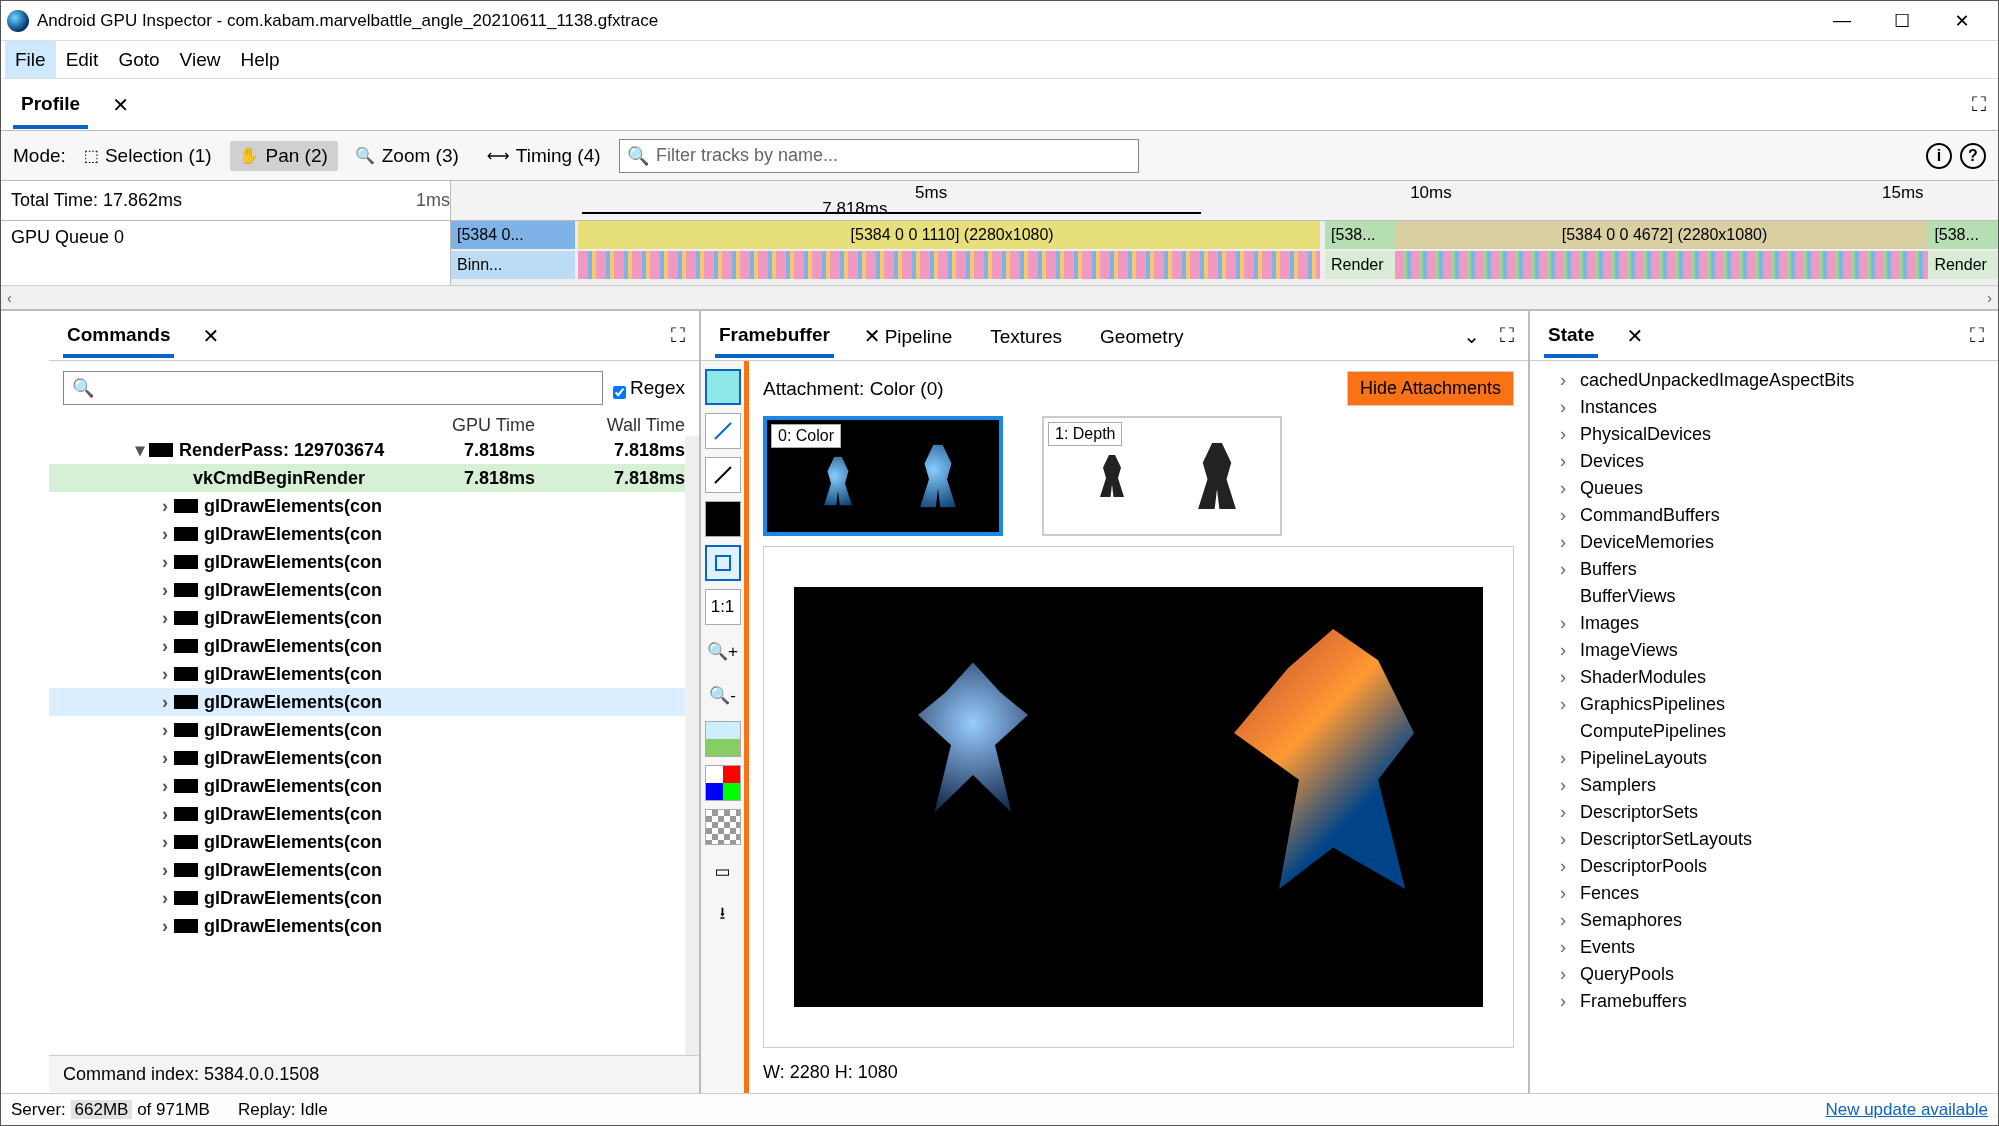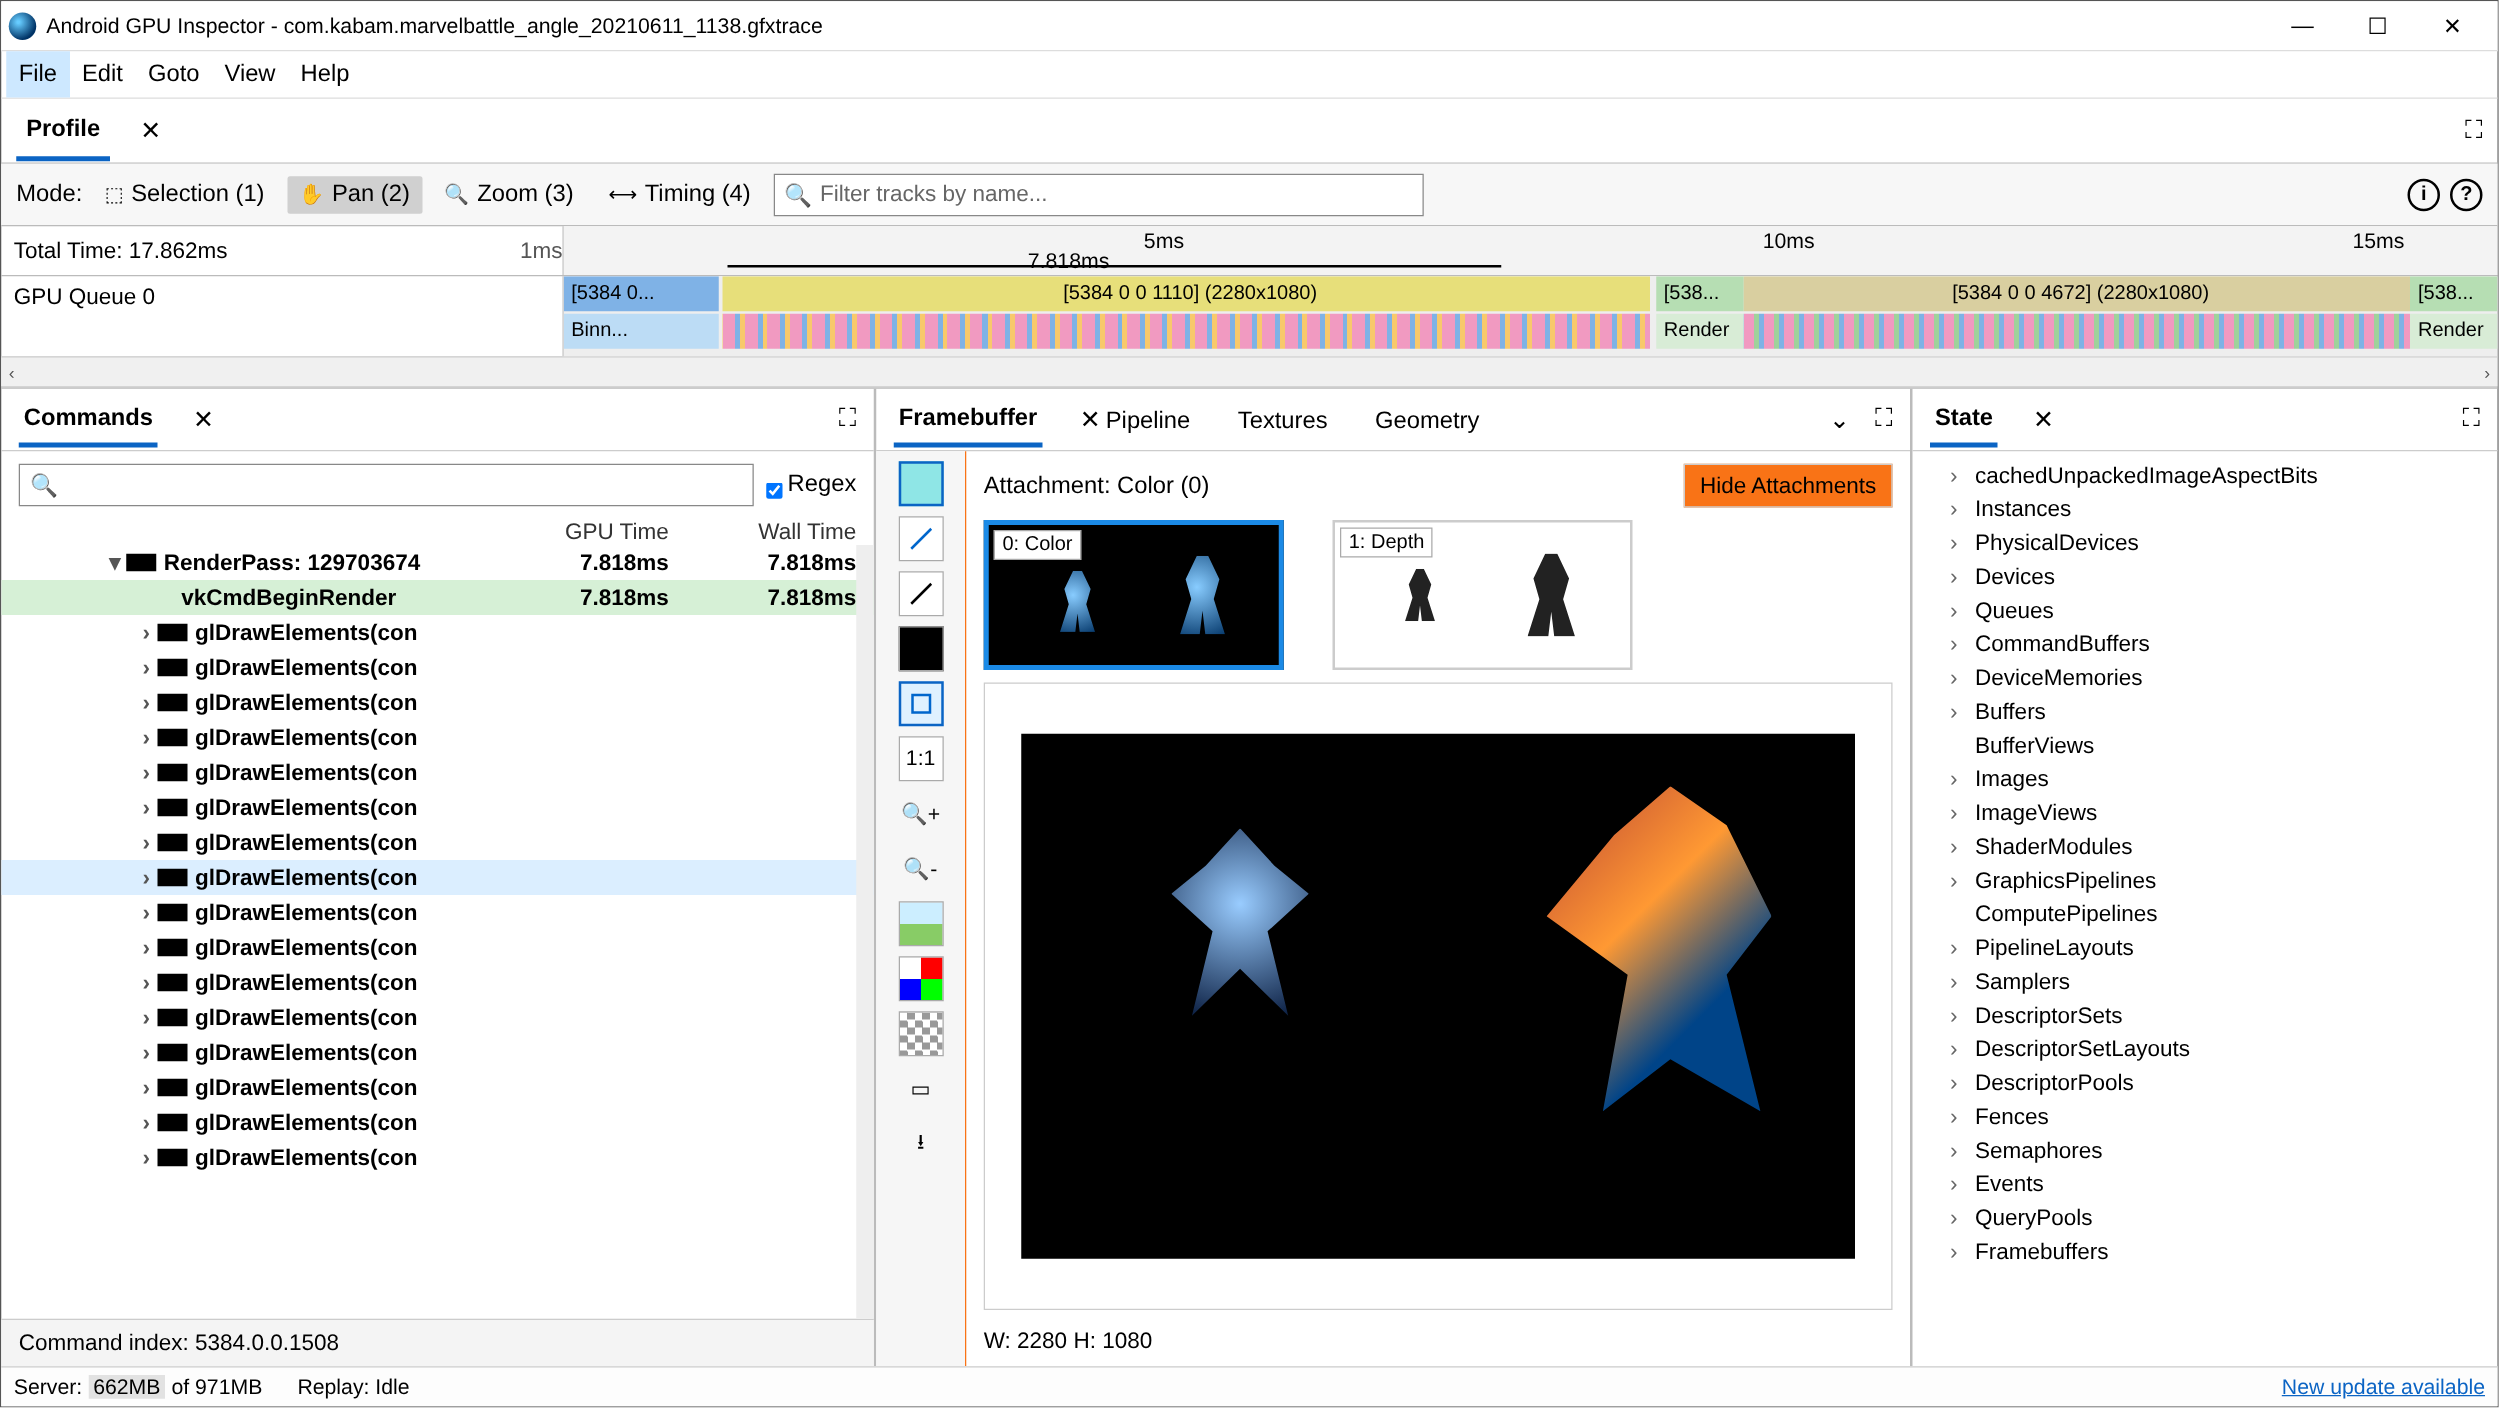--- a/index.html
+++ b/index.html
@@ -43,21 +43,21 @@
 
 .queue-row { height:64px; display:flex; }
 .queue-row .left { width:450px; display:flex; align-items:flex-start; padding:6px 10px; font-size:18px; border-right:1px solid #bbb; }
 .queue-row .track { flex:1; position:relative; background:#eee; overflow:hidden; }
 .seg { position:absolute; top:0; height:28px; display:flex; align-items:center; padding-left:6px; font-size:16px; white-space:nowrap; overflow:hidden; }
 .seg.lower { top:30px; height:28px; }
 .hscroll { height:24px; background:#f0f0f0; border-top:1px solid #ccc; display:flex; align-items:center; justify-content:space-between; padding:0 6px; font-size:14px; color:#555; }
 
 
 .panels { flex:1; display:flex; min-height:0; border-top:1px solid #bbb; }
-.left-panel { width:700px; display:flex; flex-direction:column; border-right:2px solid #bbb; }
+.left-panel { width:700px; display:flex; flex-direction:column; border-right:2px solid #bbb;padding-left:48px; }
 .center-panel { flex:1; display:flex; flex-direction:column; border-right:2px solid #bbb; min-width:0;}
 .right-panel { width:468px; display:flex; flex-direction:column; }
 
 .panel-tabrow { height:50px; display:flex; align-items:center; padding:0 14px; gap:28px; border-bottom:1px solid #ccc; }
 .panel-tab { font-size:19px; padding:10px 4px 8px; font-weight:700; border-bottom:4px solid #0b64c4; }
 .panel-close { font-size:20px; }
 
 
 .cmd-search-row { display:flex; align-items:center; gap:10px; padding:10px 14px; }
 .cmd-search { flex:1; height:34px; border:1px solid #888; display:flex; align-items:center; padding:0 8px; color:#777; font-size:18px; }
@@ -77,21 +77,21 @@
 .chev.closed::before { content:"›"; }
 .bar-icon { display:inline-block; width:24px; height:14px; background:#000; margin-right:4px; }
 .cmd-footer { padding:8px 14px; font-size:18px; border-top:1px solid #ccc; background:#f4f4f4;}
 .vscroll-hint { position:absolute; right:0; top:0; width:14px; height:100%; background:#eee; }
 
 
 .center-tabs { height:50px; display:flex; align-items:center; padding:0 14px; border-bottom:1px solid #ccc; }
 .center-tabs .tab { font-size:19px; padding:10px 4px 8px; margin-right:30px; }
 .center-tabs .tab.active { font-weight:700; border-bottom:4px solid #0b64c4; }
 .center-body { flex:1; display:flex; min-height:0; }
-.fb-toolbar { width:72px; display:flex; flex-direction:column; align-items:center; padding-top:8px; gap:8px; border-right:1px solid #f97316; background:#f6f6f6;}
+.fb-toolbar { width:48px; display:flex; flex-direction:column; align-items:center; padding-top:8px; gap:8px; border-right:5px solid #f97316; background:#f6f6f6;}
 .tool { width:36px; height:36px; border:1px solid #aaa; display:flex; align-items:center; justify-content:center; font-size:17px; background:#fff;}
 .tool.noborder { border:1px solid transparent; background:transparent;}
 .tool.sel { border:2px solid #0b64c4; background:#dff1ff;}
 .tool.pic { background:linear-gradient(#cef 50%, #8c6 50%);}
 .tool.rgb { background:conic-gradient(#f00 0 25%, #0f0 0 50%, #00f 0 75%, #fff 0);}
 .tool.checker { background:repeating-conic-gradient(#999 0 25%, #fff 0 50%); background-size:12px 12px;}
 .fb-main { flex:1; display:flex; flex-direction:column; padding:10px 14px; gap:10px; min-height:0;}
 .attach-row { display:flex; align-items:center; justify-content:space-between;}
 .attach-label { font-size:19px; }
 .hide-attach { border:1px solid #ccc; padding:6px 12px; font-size:18px; background:#f97316;}

